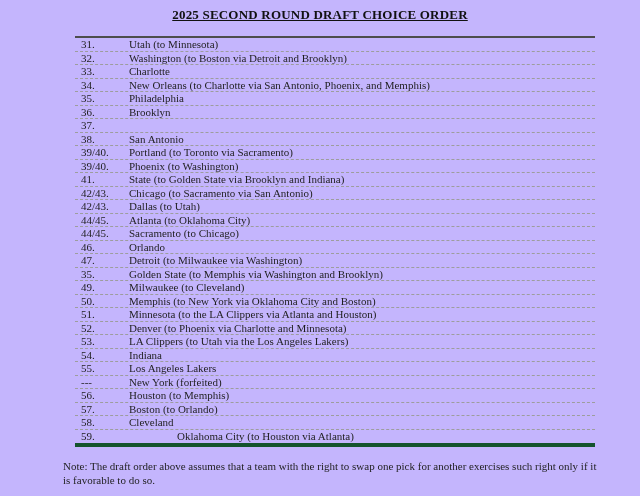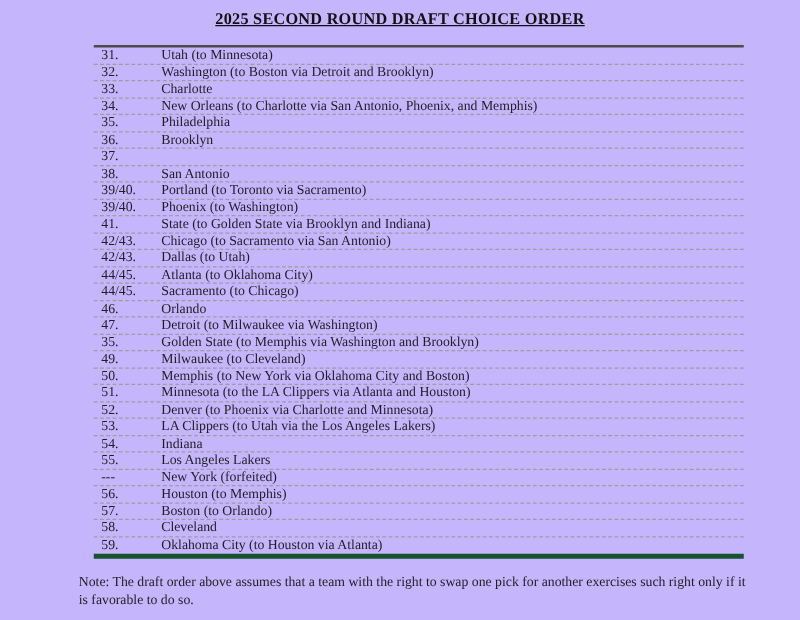--- a/index.html
+++ b/index.html
@@ -43,20 +43,21 @@
     align-items: center;
     box-sizing: border-box;
     height: 13.5px;
     border-bottom: 1px dashed #9d9d9d;
     font-size: 11px;
     line-height: 12px;
     white-space: nowrap;
   }
   .row:last-child {
     border-bottom: none;
+    gap: 48px;
   }
   .pick {
     width: 48px;
     padding-left: 6px;
     flex: 0 0 auto;
   }
   .team {
     flex: 1 1 auto;
     overflow: hidden;
     font-family: Liberation Serif, serif;

